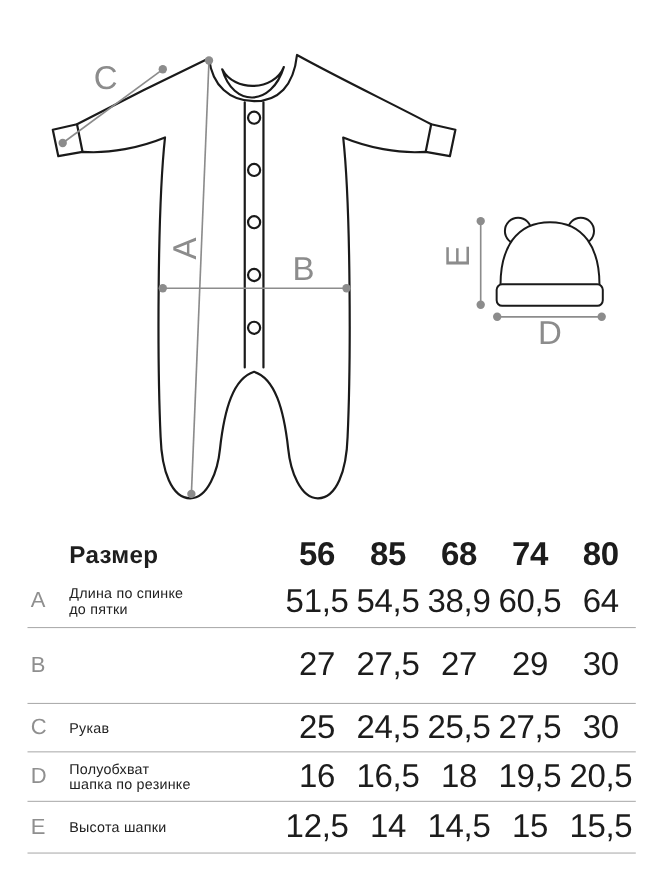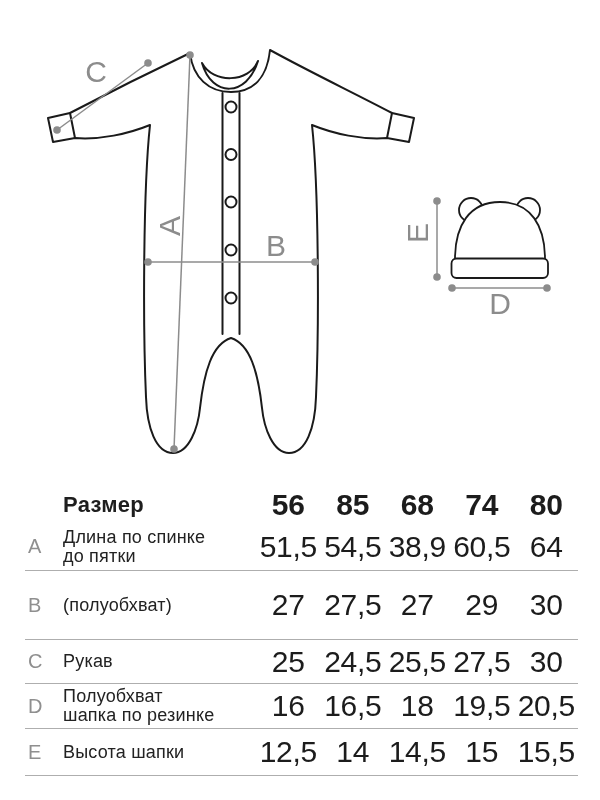--- a/index.html
+++ b/index.html
@@ -15,21 +15,21 @@
     display:grid;
     grid-template-columns:38px 193px repeat(5, 64.5px);
     align-items:center;
   }
   .trow.body-row { border-bottom:1px solid #aeaeae; }
   .trow.thead { height:36px;font-weight:bold; }
   .cell.letter {
     color:#8f8f8f; font-size:20px; padding-left:3px;
   }
   .cell.label {
-    color:#222; font-size:18px; line-height:1.03; letter-spacing:0.2px;
+    color:#222; font-size:13px; line-height:1.03; letter-spacing:0.2px;
   }
   .cell.num {
     color:#1c1c1c; font-size:30px; text-align:center; letter-spacing:-0.3px;
   }
   .thead .cell.label { font-size:22px; letter-spacing:0.3px; color:#1e1e1e; }
 </style>
 </head>
 <body>
 
 <div class="canvas">
@@ -119,21 +119,20 @@
         </div>
         <div class="cell num">51,5</div>
         <div class="cell num">54,5</div>
         <div class="cell num">38,9</div>
         <div class="cell num">60,5</div>
         <div class="cell num">64</div>
       </div>
       <div class="trow body-row" style="height: 69px;">
         <div class="cell letter">B</div>
         <div class="cell label">
-          <div>(полуобхват)</div>
         </div>
         <div class="cell num">27</div>
         <div class="cell num">27,5</div>
         <div class="cell num">27</div>
         <div class="cell num">29</div>
         <div class="cell num">30</div>
       </div>
       <div class="trow body-row" style="height: 44px;">
         <div class="cell letter">C</div>
         <div class="cell label">

